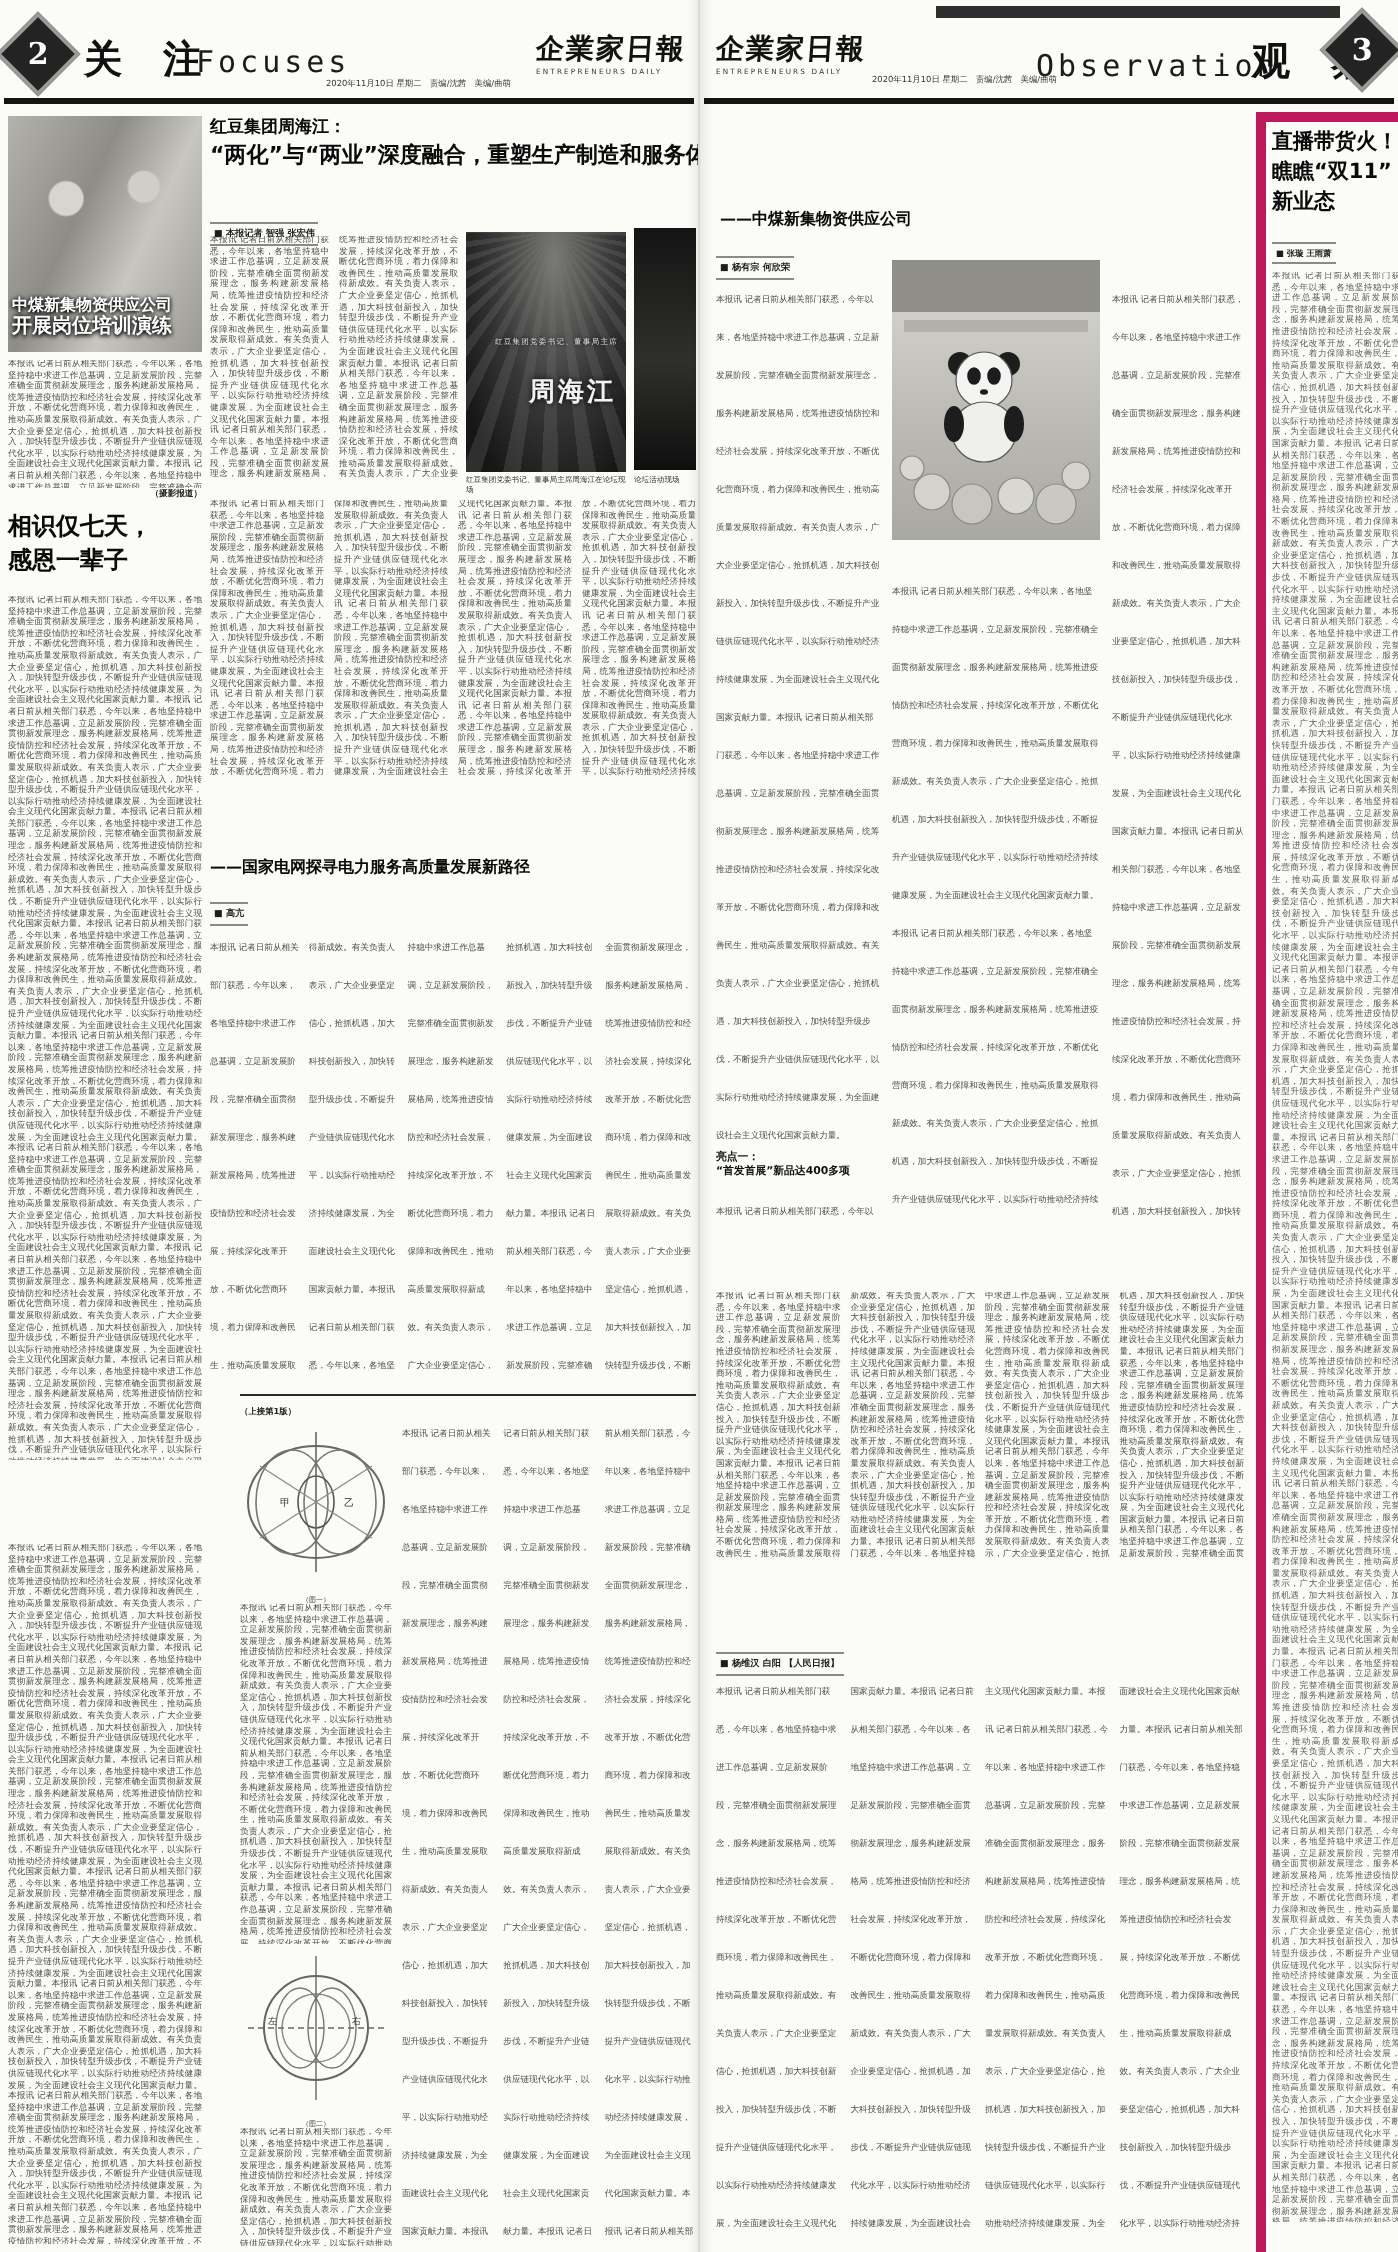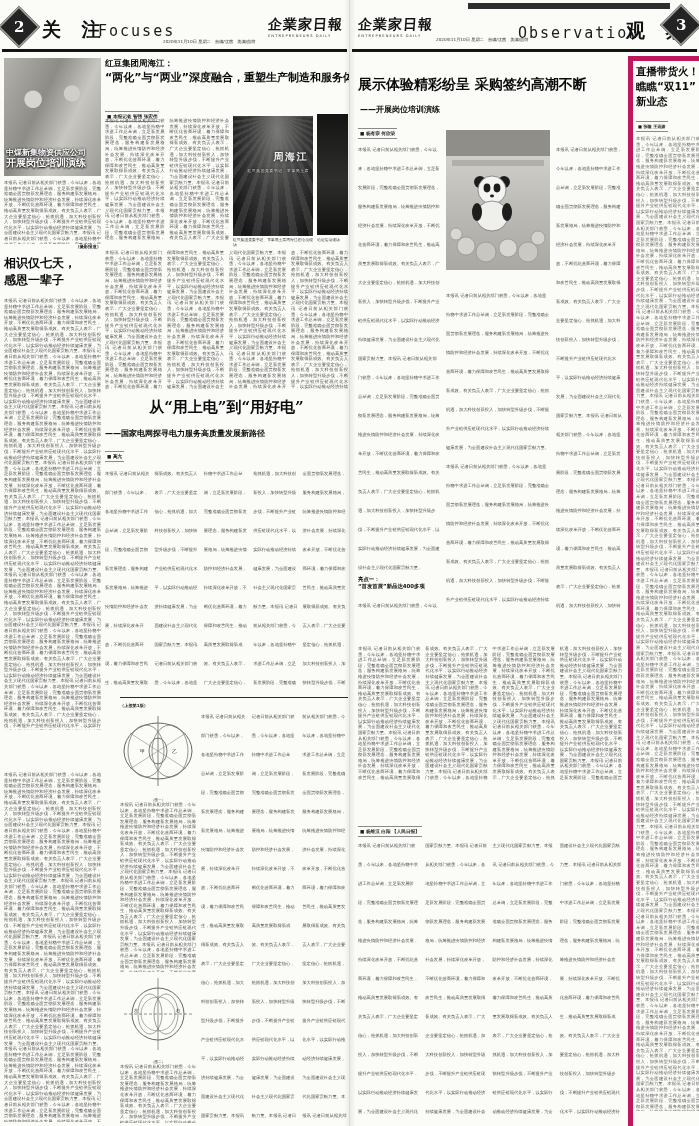--- a/index.html
+++ b/index.html
@@ -27,21 +27,21 @@
   .hl{font-weight:900;color:#0a0a0a;font-family:"DejaVu Sans",sans-serif;}
   .caption{font-size:3.8px;line-height:4.8px;color:#333;word-break:break-all;overflow:hidden;}
   .figlabel{font-size:3.5px;color:#444;text-align:center;}
   
   .photo{overflow:hidden;}
   .photo-people{background:radial-gradient(circle at 30% 35%,#d6d5d0 0 8%,transparent 9%),radial-gradient(circle at 70% 30%,#cfcec9 0 7%,transparent 8%),linear-gradient(115deg,#b3b2ad 0%,#8d8c87 38%,#c7c6c1 64%,#9a9994 100%);}
   .photo-stage{background:repeating-conic-gradient(from -10deg at 55% 0%,rgba(120,120,118,.25) 0 4deg,rgba(0,0,0,0) 4deg 9deg),radial-gradient(ellipse at 55% 12%,#7a7a78 0%,#3a3a3a 45%,#161617 85%);}
   .photo-dark{background:linear-gradient(180deg,#141414 0%,#2f2f2d 55%,#0f0f0f 100%);}
   .photo-expo{background:linear-gradient(180deg,#d9d8d3 0%,#bcbbb6 55%,#a9a8a3 100%);}
   .overlayline{color:#fff;font-weight:bold;text-shadow:0 0 2px #000,0 1px 2px #000;text-align:left;}
-  .pname{color:#f2f2f2;font-size:10px;font-weight:900;letter-spacing:1.5px;text-shadow:0 0 3px #000;}
+  .pname{color:#f2f2f2;font-size:13px;font-weight:900;letter-spacing:1.5px;text-shadow:0 0 3px #000;margin-top:37px;}
   .ptitle{color:#ddd;font-size:3.8px;letter-spacing:.6px;text-shadow:0 0 2px #000;}
   .cols2{column-count:2;column-gap:5px;}
   .cols3{column-count:3;column-gap:5px;}
   .cols4{column-count:4;column-gap:5px;}
   .cols5{column-count:5;column-gap:4px;}
   .box{border:5px solid #be185d;background:#fbfbf8;}
   .scanbar{background:#2e2e2e;}
   svg text{font-family:"DejaVu Sans",sans-serif;}
 </style>
 </head>
@@ -87,21 +87,20 @@
 
     <div class="abs photo photo-stage" style="left:233px;top:116px;width:80px;height:120px">
       <div class="abs pname" style="right:5px;top:34px">周海江</div>
       <div class="abs ptitle" style="right:4px;top:52px">红豆集团党委书记、董事局主席</div>
     </div>
     <div class="abs photo photo-dark" style="left:317px;top:114px;width:31px;height:121px"></div>
     <div class="abs caption" style="left:233px;top:238px;width:80px;height:9px">红豆集团党委书记、董事局主席周海江在论坛现场</div>
     <div class="abs caption" style="left:317px;top:238px;width:31px;height:9px">论坛活动现场</div>
     <div class="abs fillt cols4" style="left:105px;top:250px;width:243px;height:144px">本报讯 记者日前从相关部门获悉，今年以来，各地坚持稳中求进工作总基调，立足新发展阶段，完整准确全面贯彻新发展理念，服务构建新发展格局，统筹推进疫情防控和经济社会发展，持续深化改革开放，不断优化营商环境，着力保障和改善民生，推动高质量发展取得新成效。有关负责人表示，广大企业要坚定信心，抢抓机遇，加大科技创新投入，加快转型升级步伐，不断提升产业链供应链现代化水平，以实际行动推动经济持续健康发展，为全面建设社会主义现代化国家贡献力量。本报讯 记者日前从相关部门获悉，今年以来，各地坚持稳中求进工作总基调，立足新发展阶段，完整准确全面贯彻新发展理念，服务构建新发展格局，统筹推进疫情防控和经济社会发展，持续深化改革开放，不断优化营商环境，着力保障和改善民生，推动高质量发展取得新成效。有关负责人表示，广大企业要坚定信心，抢抓机遇，加大科技创新投入，加快转型升级步伐，不断提升产业链供应链现代化水平，以实际行动推动经济持续健康发展，为全面建设社会主义现代化国家贡献力量。本报讯 记者日前从相关部门获悉，今年以来，各地坚持稳中求进工作总基调，立足新发展阶段，完整准确全面贯彻新发展理念，服务构建新发展格局，统筹推进疫情防控和经济社会发展，持续深化改革开放，不断优化营商环境，着力保障和改善民生，推动高质量发展取得新成效。有关负责人表示，广大企业要坚定信心，抢抓机遇，加大科技创新投入，加快转型升级步伐，不断提升产业链供应链现代化水平，以实际行动推动经济持续健康发展，为全面建设社会主义现代化国家贡献力量。本报讯 记者日前从相关部门获悉，今年以来，各地坚持稳中求进工作总基调，立足新发展阶段，完整准确全面贯彻新发展理念，服务构建新发展格局，统筹推进疫情防控和经济社会发展，持续深化改革开放，不断优化营商环境，着力保障和改善民生，推动高质量发展取得新成效。有关负责人表示，广大企业要坚定信心，抢抓机遇，加大科技创新投入，加快转型升级步伐，不断提升产业链供应链现代化水平，以实际行动推动经济持续健康发展，为全面建设社会主义现代化国家贡献力量。本报讯 记者日前从相关部门获悉，今年以来，各地坚持稳中求进工作总基调，立足新发展阶段，完整准确全面贯彻新发展理念，服务构建新发展格局，统筹推进疫情防控和经济社会发展，持续深化改革开放，不断优化营商环境，着力保障和改善民生，推动高质量发展取得新成效。有关负责人表示，广大企业要坚定信心，抢抓机遇，加大科技创新投入，加快转型升级步伐，不断提升产业链供应链现代化水平，以实际行动推动经济持续健康发展，为全面建设社会主义现代化国家贡献力量。本报讯 记者日前从相关部门获悉，今年以来，各地坚持稳中求进工作总基调，立足新发展阶段，完整准确全面贯彻新发展理念，服务构建新发展格局，统筹推进疫情防控和经济社会发展，持续深化改革开放，不断优化营商环境，着力保障和改善民生，推动高质量发展取得新成效。有关负责人表示，广大企业要坚定信心，抢抓机遇，加大科技创新投入，加快转型升级步伐，不断提升产业链供应链现代化水平，以实际行动推动经济持续健康发展，为全面建设社会主义现代化国家贡献力量。本报讯 记者日前从相关部门获悉，今年以来，各地坚持稳中求进工作总基调，立足新发展阶段，完整准确全面贯彻新发展理念，服务构建新发展格局，统筹推进疫情防控和经济社会发展，持续深化改革开放，不断优化营商环境，着力保障和改善民生，推动高质量发展取得新成效。有关负责人表示，广大企业要坚定信心，抢抓机遇，加大科技创新投入，加快转型升级步伐，不断提升产业链供应链现代化水平，以实际行动推动经济持续健康发展，为全面建设社会主义现代化国家贡献力量。本报讯 记者日前从相关部门获悉，今年以来，各地坚持稳中求进工作总基调，立足新发展阶段，完整准确全面贯彻新发展理念，服务构建新发展格局，统筹推进疫情防控和经济社会发展，持续深化改革开放，不断优化营商环境，着力保障和改善民生，推动高质量发展取得新成效。有关负责人表示，广大企业要坚定信心，抢抓机遇，加大科技创新投入，加快转型升级步伐，不断提升产业链供应链现代化水平，以实际行动推动经济持续健康发展，为全面建设社会主义现代化国家贡献力量。</div>
 
-    <div class="abs hl" style="left:105px;top:398px;width:243px;font-size:15px;text-align:center;font-family:'DejaVu Serif',serif">从“用上电”到“用好电”</div>
     <div class="abs hl" style="left:105px;top:428px;width:243px;font-size:8px;">——国家电网探寻电力服务高质量发展新路径</div>
     <div class="abs" style="left:105px;top:443px">
       <span class="byline">■ 高亢</span>
     </div>
     <div class="abs cols5" style="left:105px;top:460px;width:243px;height:232px;overflow:hidden">
       <span class="fillt" style="display:inline">本报讯 记者日前从相关部门获悉，今年以来，各地坚持稳中求进工作总基调，立足新发展阶段，完整准确全面贯彻新发展理念，服务构建新发展格局，统筹推进疫情防控和经济社会发展，持续深化改革开放，不断优化营商环境，着力保障和改善民生，推动高质量发展取得新成效。有关负责人表示，广大企业要坚定信心，抢抓机遇，加大科技创新投入，加快转型升级步伐，不断提升产业链供应链现代化水平，以实际行动推动经济持续健康发展，为全面建设社会主义现代化国家贡献力量。本报讯 记者日前从相关部门获悉，今年以来，各地坚持稳中求进工作总基调，立足新发展阶段，完整准确全面贯彻新发展理念，服务构建新发展格局，统筹推进疫情防控和经济社会发展，持续深化改革开放，不断优化营商环境，着力保障和改善民生，推动高质量发展取得新成效。有关负责人表示，广大企业要坚定信心，抢抓机遇，加大科技创新投入，加快转型升级步伐，不断提升产业链供应链现代化水平，以实际行动推动经济持续健康发展，为全面建设社会主义现代化国家贡献力量。本报讯 记者日前从相关部门获悉，今年以来，各地坚持稳中求进工作总基调，立足新发展阶段，完整准确全面贯彻新发展理念，服务构建新发展格局，统筹推进疫情防控和经济社会发展，持续深化改革开放，不断优化营商环境，着力保障和改善民生，推动高质量发展取得新成效。有关负责人表示，广大企业要坚定信心，抢抓机遇，加大科技创新投入，加快转型升级步伐，不断提升产业链供应链现代化水平，以实际行动推动经济持续健康发展，为全面建设社会主义现代化国家贡献力量。</span>
       
       
       
       
@@ -172,22 +171,21 @@
         <div>直播带货火！</div>
         <div>瞧瞧“双11”</div>
         <div>新业态</div>
       </div>
       <div style="margin:4px 0">
         <span class="byline" style="font-size:4.2px">■ 张璇 王雨萧</span>
       </div>
       <div class="fillt lite" style="height:975px">本报讯 记者日前从相关部门获悉，今年以来，各地坚持稳中求进工作总基调，立足新发展阶段，完整准确全面贯彻新发展理念，服务构建新发展格局，统筹推进疫情防控和经济社会发展，持续深化改革开放，不断优化营商环境，着力保障和改善民生，推动高质量发展取得新成效。有关负责人表示，广大企业要坚定信心，抢抓机遇，加大科技创新投入，加快转型升级步伐，不断提升产业链供应链现代化水平，以实际行动推动经济持续健康发展，为全面建设社会主义现代化国家贡献力量。本报讯 记者日前从相关部门获悉，今年以来，各地坚持稳中求进工作总基调，立足新发展阶段，完整准确全面贯彻新发展理念，服务构建新发展格局，统筹推进疫情防控和经济社会发展，持续深化改革开放，不断优化营商环境，着力保障和改善民生，推动高质量发展取得新成效。有关负责人表示，广大企业要坚定信心，抢抓机遇，加大科技创新投入，加快转型升级步伐，不断提升产业链供应链现代化水平，以实际行动推动经济持续健康发展，为全面建设社会主义现代化国家贡献力量。本报讯 记者日前从相关部门获悉，今年以来，各地坚持稳中求进工作总基调，立足新发展阶段，完整准确全面贯彻新发展理念，服务构建新发展格局，统筹推进疫情防控和经济社会发展，持续深化改革开放，不断优化营商环境，着力保障和改善民生，推动高质量发展取得新成效。有关负责人表示，广大企业要坚定信心，抢抓机遇，加大科技创新投入，加快转型升级步伐，不断提升产业链供应链现代化水平，以实际行动推动经济持续健康发展，为全面建设社会主义现代化国家贡献力量。本报讯 记者日前从相关部门获悉，今年以来，各地坚持稳中求进工作总基调，立足新发展阶段，完整准确全面贯彻新发展理念，服务构建新发展格局，统筹推进疫情防控和经济社会发展，持续深化改革开放，不断优化营商环境，着力保障和改善民生，推动高质量发展取得新成效。有关负责人表示，广大企业要坚定信心，抢抓机遇，加大科技创新投入，加快转型升级步伐，不断提升产业链供应链现代化水平，以实际行动推动经济持续健康发展，为全面建设社会主义现代化国家贡献力量。本报讯 记者日前从相关部门获悉，今年以来，各地坚持稳中求进工作总基调，立足新发展阶段，完整准确全面贯彻新发展理念，服务构建新发展格局，统筹推进疫情防控和经济社会发展，持续深化改革开放，不断优化营商环境，着力保障和改善民生，推动高质量发展取得新成效。有关负责人表示，广大企业要坚定信心，抢抓机遇，加大科技创新投入，加快转型升级步伐，不断提升产业链供应链现代化水平，以实际行动推动经济持续健康发展，为全面建设社会主义现代化国家贡献力量。本报讯 记者日前从相关部门获悉，今年以来，各地坚持稳中求进工作总基调，立足新发展阶段，完整准确全面贯彻新发展理念，服务构建新发展格局，统筹推进疫情防控和经济社会发展，持续深化改革开放，不断优化营商环境，着力保障和改善民生，推动高质量发展取得新成效。有关负责人表示，广大企业要坚定信心，抢抓机遇，加大科技创新投入，加快转型升级步伐，不断提升产业链供应链现代化水平，以实际行动推动经济持续健康发展，为全面建设社会主义现代化国家贡献力量。本报讯 记者日前从相关部门获悉，今年以来，各地坚持稳中求进工作总基调，立足新发展阶段，完整准确全面贯彻新发展理念，服务构建新发展格局，统筹推进疫情防控和经济社会发展，持续深化改革开放，不断优化营商环境，着力保障和改善民生，推动高质量发展取得新成效。有关负责人表示，广大企业要坚定信心，抢抓机遇，加大科技创新投入，加快转型升级步伐，不断提升产业链供应链现代化水平，以实际行动推动经济持续健康发展，为全面建设社会主义现代化国家贡献力量。本报讯 记者日前从相关部门获悉，今年以来，各地坚持稳中求进工作总基调，立足新发展阶段，完整准确全面贯彻新发展理念，服务构建新发展格局，统筹推进疫情防控和经济社会发展，持续深化改革开放，不断优化营商环境，着力保障和改善民生，推动高质量发展取得新成效。有关负责人表示，广大企业要坚定信心，抢抓机遇，加大科技创新投入，加快转型升级步伐，不断提升产业链供应链现代化水平，以实际行动推动经济持续健康发展，为全面建设社会主义现代化国家贡献力量。本报讯 记者日前从相关部门获悉，今年以来，各地坚持稳中求进工作总基调，立足新发展阶段，完整准确全面贯彻新发展理念，服务构建新发展格局，统筹推进疫情防控和经济社会发展，持续深化改革开放，不断优化营商环境，着力保障和改善民生，推动高质量发展取得新成效。有关负责人表示，广大企业要坚定信心，抢抓机遇，加大科技创新投入，加快转型升级步伐，不断提升产业链供应链现代化水平，以实际行动推动经济持续健康发展，为全面建设社会主义现代化国家贡献力量。本报讯 记者日前从相关部门获悉，今年以来，各地坚持稳中求进工作总基调，立足新发展阶段，完整准确全面贯彻新发展理念，服务构建新发展格局，统筹推进疫情防控和经济社会发展，持续深化改革开放，不断优化营商环境，着力保障和改善民生，推动高质量发展取得新成效。有关负责人表示，广大企业要坚定信心，抢抓机遇，加大科技创新投入，加快转型升级步伐，不断提升产业链供应链现代化水平，以实际行动推动经济持续健康发展，为全面建设社会主义现代化国家贡献力量。本报讯 记者日前从相关部门获悉，今年以来，各地坚持稳中求进工作总基调，立足新发展阶段，完整准确全面贯彻新发展理念，服务构建新发展格局，统筹推进疫情防控和经济社会发展，持续深化改革开放，不断优化营商环境，着力保障和改善民生，推动高质量发展取得新成效。有关负责人表示，广大企业要坚定信心，抢抓机遇，加大科技创新投入，加快转型升级步伐，不断提升产业链供应链现代化水平，以实际行动推动经济持续健康发展，为全面建设社会主义现代化国家贡献力量。本报讯 记者日前从相关部门获悉，今年以来，各地坚持稳中求进工作总基调，立足新发展阶段，完整准确全面贯彻新发展理念，服务构建新发展格局，统筹推进疫情防控和经济社会发展，持续深化改革开放，不断优化营商环境，着力保障和改善民生，推动高质量发展取得新成效。有关负责人表示，广大企业要坚定信心，抢抓机遇，加大科技创新投入，加快转型升级步伐，不断提升产业链供应链现代化水平，以实际行动推动经济持续健康发展，为全面建设社会主义现代化国家贡献力量。本报讯 记者日前从相关部门获悉，今年以来，各地坚持稳中求进工作总基调，立足新发展阶段，完整准确全面贯彻新发展理念，服务构建新发展格局，统筹推进疫情防控和经济社会发展，持续深化改革开放，不断优化营商环境，着力保障和改善民生，推动高质量发展取得新成效。有关负责人表示，广大企业要坚定信心，抢抓机遇，加大科技创新投入，加快转型升级步伐，不断提升产业链供应链现代化水平，以实际行动推动经济持续健康发展，为全面建设社会主义现代化国家贡献力量。本报讯 记者日前从相关部门获悉，今年以来，各地坚持稳中求进工作总基调，立足新发展阶段，完整准确全面贯彻新发展理念，服务构建新发展格局，统筹推进疫情防控和经济社会发展，持续深化改革开放，不断优化营商环境，着力保障和改善民生，推动高质量发展取得新成效。有关负责人表示，广大企业要坚定信心，抢抓机遇，加大科技创新投入，加快转型升级步伐，不断提升产业链供应链现代化水平，以实际行动推动经济持续健康发展，为全面建设社会主义现代化国家贡献力量。本报讯 记者日前从相关部门获悉，今年以来，各地坚持稳中求进工作总基调，立足新发展阶段，完整准确全面贯彻新发展理念，服务构建新发展格局，统筹推进疫情防控和经济社会发展，持续深化改革开放，不断优化营商环境，着力保障和改善民生，推动高质量发展取得新成效。有关负责人表示，广大企业要坚定信心，抢抓机遇，加大科技创新投入，加快转型升级步伐，不断提升产业链供应链现代化水平，以实际行动推动经济持续健康发展，为全面建设社会主义现代化国家贡献力量。本报讯 记者日前从相关部门获悉，今年以来，各地坚持稳中求进工作总基调，立足新发展阶段，完整准确全面贯彻新发展理念，服务构建新发展格局，统筹推进疫情防控和经济社会发展，持续深化改革开放，不断优化营商环境，着力保障和改善民生，推动高质量发展取得新成效。有关负责人表示，广大企业要坚定信心，抢抓机遇，加大科技创新投入，加快转型升级步伐，不断提升产业链供应链现代化水平，以实际行动推动经济持续健康发展，为全面建设社会主义现代化国家贡献力量。本报讯 记者日前从相关部门获悉，今年以来，各地坚持稳中求进工作总基调，立足新发展阶段，完整准确全面贯彻新发展理念，服务构建新发展格局，统筹推进疫情防控和经济社会发展，持续深化改革开放，不断优化营商环境，着力保障和改善民生，推动高质量发展取得新成效。有关负责人表示，广大企业要坚定信心，抢抓机遇，加大科技创新投入，加快转型升级步伐，不断提升产业链供应链现代化水平，以实际行动推动经济持续健康发展，为全面建设社会主义现代化国家贡献力量。本报讯 记者日前从相关部门获悉，今年以来，各地坚持稳中求进工作总基调，立足新发展阶段，完整准确全面贯彻新发展理念，服务构建新发展格局，统筹推进疫情防控和经济社会发展，持续深化改革开放，不断优化营商环境，着力保障和改善民生，推动高质量发展取得新成效。有关负责人表示，广大企业要坚定信心，抢抓机遇，加大科技创新投入，加快转型升级步伐，不断提升产业链供应链现代化水平，以实际行动推动经济持续健康发展，为全面建设社会主义现代化国家贡献力量。</div>
     </div>
 
-    <div class="abs hl" style="left:8px;top:76px;width:264px;font-size:14px;white-space:nowrap">展示体验精彩纷呈 采购签约高潮不断</div>
-    <div class="abs hl" style="left:10px;top:104px;font-size:8px">——开展岗位培训演练</div>
+    <div class="abs hl" style="left:10px;top:104px;font-size:8px">——中煤新集物资供应公司</div>
     <div class="abs" style="left:8px;top:120px">
       <span class="byline">■ 杨有宗 何欣荣</span>
     </div>
 
     <div class="abs photo photo-expo" style="left:96px;top:130px;width:104px;height:140px">
       <svg width="104" height="140" viewBox="0 0 104 140">
         <rect x="0" y="0" width="104" height="26" fill="#8f8e89"></rect>
         <rect x="6" y="30" width="92" height="6" fill="#b1b0ab"></rect>
         <circle cx="34" cy="52" r="6" fill="#1d1d1d"></circle>
         <circle cx="58" cy="52" r="6" fill="#1d1d1d"></circle>

